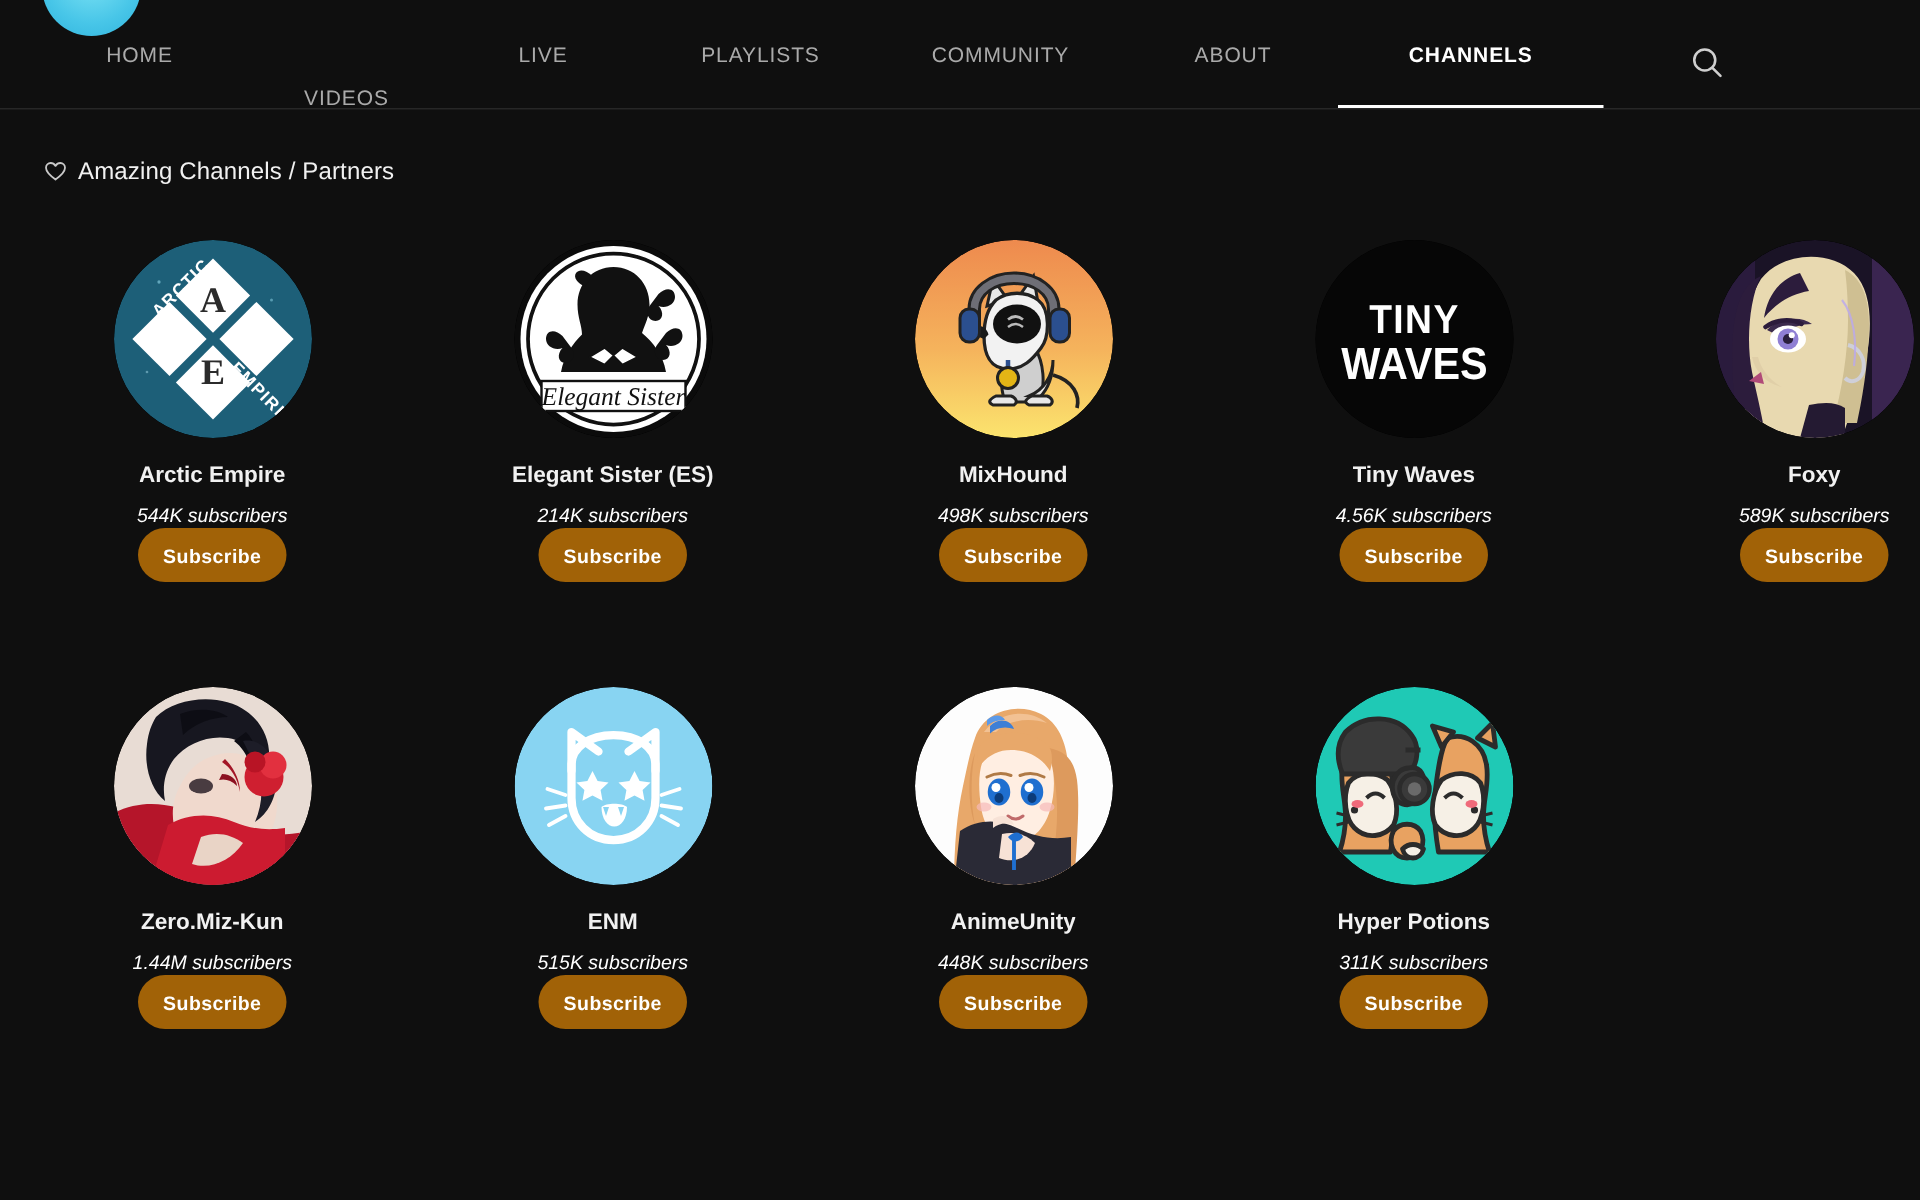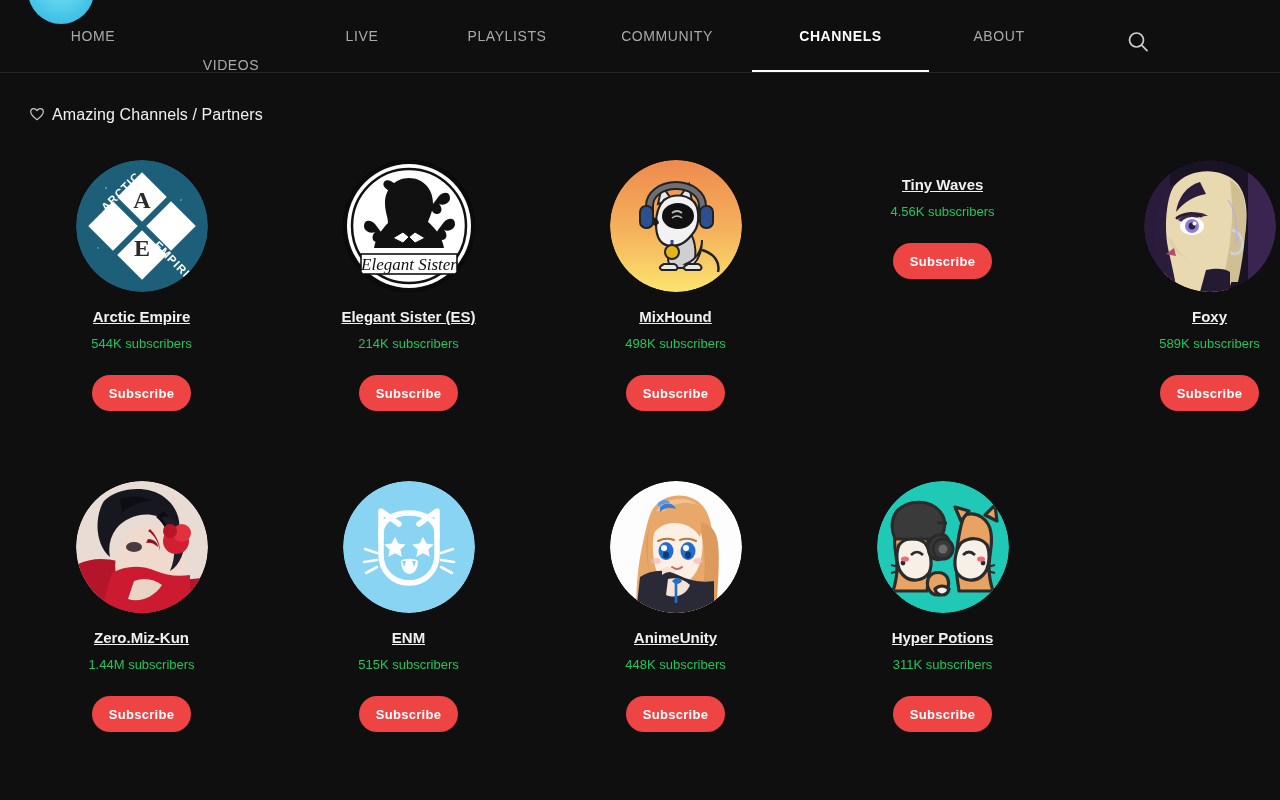--- a/index.html
+++ b/index.html
@@ -67,49 +67,49 @@
   }
   .avatar {
     width: 132px; height: 132px; border-radius: 50%;
     overflow: hidden; position: relative; background: #000;
     flex: none;
   }
   .avatar svg { display: block; width: 132px; height: 132px; }
   .ch-name {
     margin-top: 16px; font-size: 15px; font-weight: 700;
     color: #f1f1f1; text-align: center; line-height: 18px;
-    max-width: 250px; white-space: nowrap; overflow: hidden; text-decoration: underline;
+    max-width: 250px; white-space: nowrap; overflow: hidden;
   }
   .ch-subs {
-    margin-top: 10px; font-size: 13px; color: #22c55e;
-    text-align: center; line-height: 16px;
+    margin-top: 10px; font-size: 13px; color: #ffffff;
+    text-align: center; line-height: 16px; font-style: italic;
   }
   .sub-btn {
-    margin-top: 23px; height: 36px; padding: 0 17px;
-    background: #ef4444; color: #ffffff;
+    height: 36px; padding: 0 17px;
+    background: #a16207; color: #ffffff;
     font-size: 13px; font-weight: 700; letter-spacing: 0.3px;
     border: none; border-radius: 18px; cursor: pointer;
     font-family: "Liberation Sans", sans-serif;
     display: flex; align-items: center; justify-content: center;
   }
 </style>
 </head>
 <body>
 
 <div class="top-avatar-sliver"></div>
 
 <div class="tabbar">
   <div class="tabs">
       <div class="tab" style="width: 154px;">HOME</div>
       <div class="tab" style="width: 122px; margin-top: 29px;">VIDEOS</div>
       <div class="tab" style="width: 140px;">LIVE</div>
       <div class="tab" style="width: 150px;">PLAYLISTS</div>
       <div class="tab" style="width: 170px;">COMMUNITY</div>
+      <div class="tab" style="width: 140px;">ABOUT</div>
       <div class="tab active" style="width: 177px;">CHANNELS</div>
-      <div class="tab" style="width: 140px;">ABOUT</div>
     </div>
   <div class="search-btn">
     <svg viewBox="0 0 24 24" width="24" height="24">
       <circle cx="10.5" cy="10" r="7" fill="none" stroke="#cfcfcf" stroke-width="1.7"></circle>
       <line x1="15.6" y1="15.2" x2="21" y2="20.6" stroke="#cfcfcf" stroke-width="1.7" stroke-linecap="round"></line>
     </svg>
   </div>
 </div>
 
 <div class="section-head">
@@ -217,20 +217,34 @@
         <path d="M54 104 c-4 2 -6 4 -2 6 l14 0 c3 -2 1 -5 -2 -6 z" fill="#e8e8e8" stroke="#222" stroke-width="2"></path>
         <path d="M78 104 c-4 2 -6 4 -2 6 l14 0 c3 -2 1 -5 -2 -6 z" fill="#e8e8e8" stroke="#222" stroke-width="2"></path>
       </g>
         </svg>
       </div>
       <div class="ch-name">MixHound</div>
       <div class="ch-subs">498K subscribers</div>
       <button class="sub-btn">Subscribe</button>
     </div>
     <div class="card">
+      <div class="avatar">
+        <svg viewBox="0 0 132 132" xmlns="http://www.w3.org/2000/svg">
+          <defs>
+            <clipPath id="c_tiny-waves-logo">
+              <circle cx="66" cy="66" r="66"></circle>
+            </clipPath>
+          </defs>
+          <g clip-path="url(#c_tiny-waves-logo)">
+        <rect width="132" height="132" fill="#060606"></rect>
+        <text x="66" y="62" font-family="Liberation Sans, sans-serif" font-size="27" font-weight="700" fill="#ffffff" text-anchor="middle" letter-spacing="1" transform="scale(0.92,1) translate(5.7,0)">TINY</text>
+        <text x="66" y="93" font-family="Liberation Sans, sans-serif" font-size="30" font-weight="700" fill="#ffffff" text-anchor="middle" letter-spacing="0" transform="scale(0.92,1) translate(5.7,0)">WAVES</text>
+      </g>
+        </svg>
+      </div>
       <div class="ch-name">Tiny Waves</div>
       <div class="ch-subs">4.56K subscribers</div>
       <button class="sub-btn">Subscribe</button>
     </div>
     <div class="card">
       <div class="avatar">
         <svg viewBox="0 0 132 132" xmlns="http://www.w3.org/2000/svg">
           <defs>
             <clipPath id="c_foxy-logo">
               <circle cx="66" cy="66" r="66"></circle>

